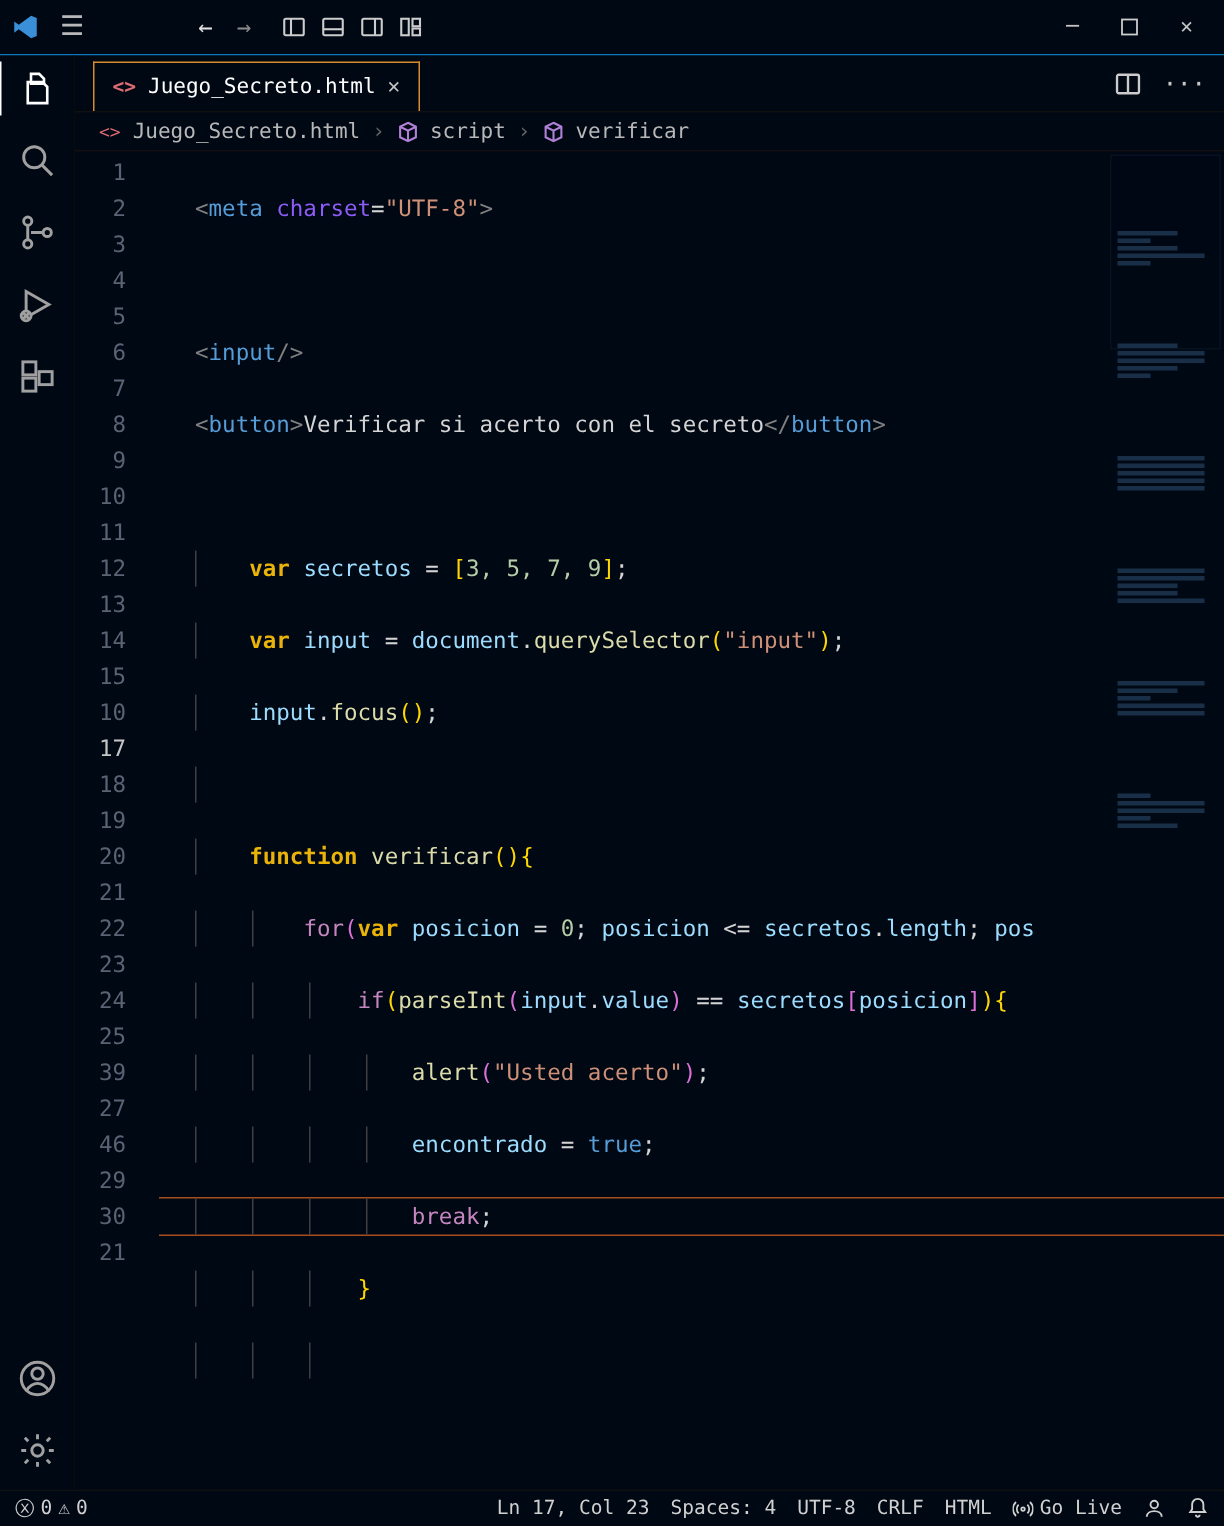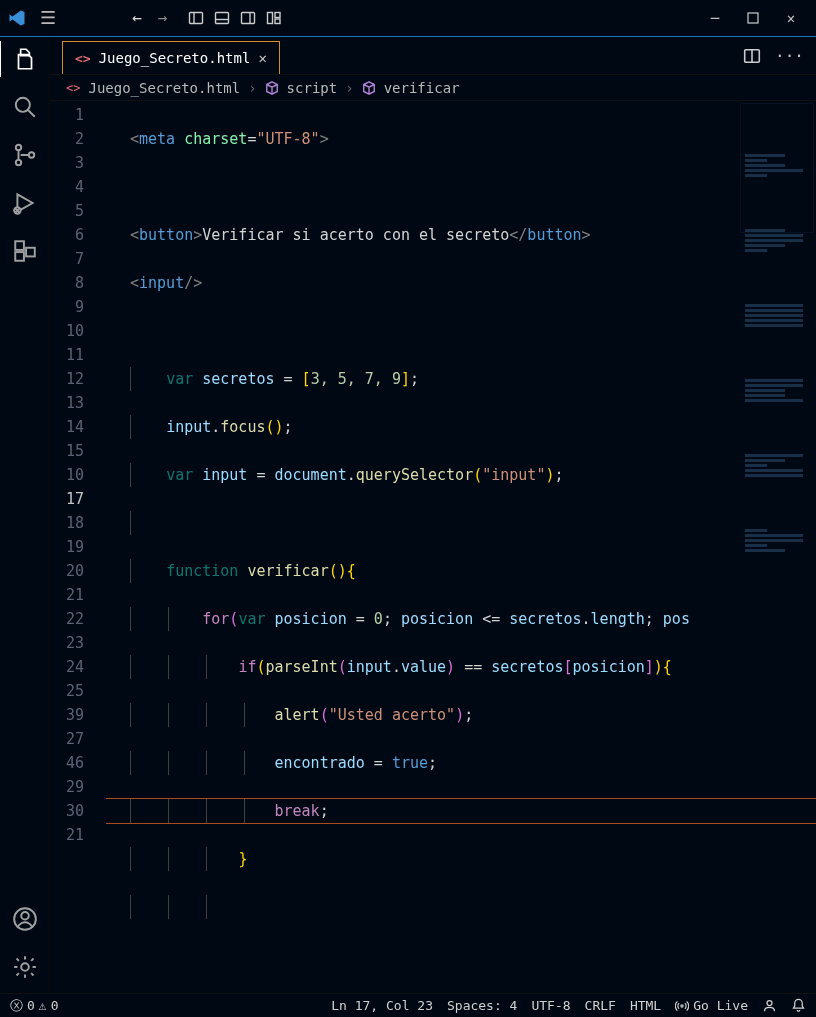--- a/index.html
+++ b/index.html
@@ -136,23 +136,23 @@
   .code .line .indent-guide{
     position:absolute; top:0; bottom:0; width:1px; background:#404040;
   }
   .hl-top, .hl-bot {
     position:absolute; left:0; right:0; height:1px; background:#a84e1e;
   }
 
   
   .t-tag   { color:#569cd6; }
   .t-punc  { color:#808080; }
-  .t-attr  { color:#86efac; }
+  .t-attr  { color:#8b5cf6; }
   .t-str   { color:#ce9178; }
-  .t-kw    { color:#0f766e; }
+  .t-kw    { color:#eab308;font-weight:bold; }
   .t-kw2   { color:#c586c0; }
   .t-var   { color:#9cdcfe; }
   .t-func  { color:#dcdcaa; }
   .t-num   { color:#b5cea8; }
   .t-op    { color:#d4d4d4; }
   .t-prop  { color:#9cdcfe; }
   .t-bool  { color:#569cd6; }
   .t-br-y  { color:#ffd602; }
   .t-br-p  { color:#da70d6; }
   .t-txt   { color:#d4d4d4; }
@@ -359,26 +359,26 @@
           <div class="ln">27</div>
           <div class="ln">46</div>
           <div class="ln">29</div>
           <div class="ln">30</div>
         <div class="ln">21</div>
       </div>
 
       <div class="code">
 <div class="line"><span class="t-punc">&lt;</span><span class="t-tag">meta</span> <span class="t-attr">charset</span><span class="t-op">=</span><span class="t-str">"UTF-8"</span><span class="t-punc">&gt;</span></div>
 <div class="line"></div>
+<div class="line"><span class="t-punc">&lt;</span><span class="t-tag">input</span><span class="t-punc">/&gt;</span></div>
 <div class="line"><span class="t-punc">&lt;</span><span class="t-tag">button</span><span class="t-punc">&gt;</span><span class="t-txt">Verificar si acerto con el secreto</span><span class="t-punc">&lt;/</span><span class="t-tag">button</span><span class="t-punc">&gt;</span></div>
-<div class="line"><span class="t-punc">&lt;</span><span class="t-tag">input</span><span class="t-punc">/&gt;</span></div>
 <div class="line"></div>
 <div class="line"><span class="indent-guide" style="left:24px"></span>    <span class="t-kw">var</span> <span class="t-var">secretos</span> <span class="t-op">=</span> <span class="t-br-y">[</span><span class="t-num">3, 5, 7, 9</span><span class="t-br-y">]</span><span class="t-op">;</span></div>
+<div class="line"><span class="indent-guide" style="left:24px"></span>    <span class="t-kw">var</span> <span class="t-var">input</span> <span class="t-op">=</span> <span class="t-var">document</span><span class="t-op">.</span><span class="t-func">querySelector</span><span class="t-br-y">(</span><span class="t-str">"input"</span><span class="t-br-y">)</span><span class="t-op">;</span></div>
 <div class="line"><span class="indent-guide" style="left:24px"></span>    <span class="t-var">input</span><span class="t-op">.</span><span class="t-func">focus</span><span class="t-br-y">(</span><span class="t-br-y">)</span><span class="t-op">;</span></div>
-<div class="line"><span class="indent-guide" style="left:24px"></span>    <span class="t-kw">var</span> <span class="t-var">input</span> <span class="t-op">=</span> <span class="t-var">document</span><span class="t-op">.</span><span class="t-func">querySelector</span><span class="t-br-y">(</span><span class="t-str">"input"</span><span class="t-br-y">)</span><span class="t-op">;</span></div>
 <div class="line"><span class="indent-guide" style="left:24px"></span></div>
 <div class="line"><span class="indent-guide" style="left:24px"></span>    <span class="t-kw">function</span> <span class="t-func">verificar</span><span class="t-br-y">(</span><span class="t-br-y">)</span><span class="t-br-y">{</span></div>
 <div class="line"><span class="indent-guide" style="left:24px"></span><span class="indent-guide" style="left:62px"></span>        <span class="t-kw2">for</span><span class="t-br-p">(</span><span class="t-kw">var</span> <span class="t-var">posicion</span> <span class="t-op">=</span> <span class="t-num">0</span><span class="t-op">;</span> <span class="t-var">posicion</span> <span class="t-op">&lt;=</span> <span class="t-var">secretos</span><span class="t-op">.</span><span class="t-prop">length</span><span class="t-op">;</span> <span class="t-var">pos</span></div>
 <div class="line"><span class="indent-guide" style="left:24px"></span><span class="indent-guide" style="left:62px"></span><span class="indent-guide" style="left:100px"></span>            <span class="t-kw2">if</span><span class="t-br-y">(</span><span class="t-func">parseInt</span><span class="t-br-p">(</span><span class="t-var">input</span><span class="t-op">.</span><span class="t-prop">value</span><span class="t-br-p">)</span> <span class="t-op">==</span> <span class="t-var">secretos</span><span class="t-br-p">[</span><span class="t-var">posicion</span><span class="t-br-p">]</span><span class="t-br-y">)</span><span class="t-br-y">{</span></div>
 <div class="line"><span class="indent-guide" style="left:24px"></span><span class="indent-guide" style="left:62px"></span><span class="indent-guide" style="left:100px"></span><span class="indent-guide" style="left:138px"></span>                <span class="t-func">alert</span><span class="t-br-p">(</span><span class="t-str">"Usted acerto"</span><span class="t-br-p">)</span><span class="t-op">;</span></div>
 <div class="line"><span class="indent-guide" style="left:24px"></span><span class="indent-guide" style="left:62px"></span><span class="indent-guide" style="left:100px"></span><span class="indent-guide" style="left:138px"></span>                <span class="t-var">encontrado</span> <span class="t-op">=</span> <span class="t-bool">true</span><span class="t-op">;</span></div>
 <div class="line"><span class="hl-top" style="top:-1px"></span><span class="hl-bot" style="bottom:-1px"></span><span class="indent-guide" style="left:24px"></span><span class="indent-guide" style="left:62px"></span><span class="indent-guide" style="left:100px"></span><span class="indent-guide" style="left:138px"></span>                <span class="t-kw2">break</span><span class="t-op">;</span></div>
 <div class="line"><span class="indent-guide" style="left:24px"></span><span class="indent-guide" style="left:62px"></span><span class="indent-guide" style="left:100px"></span>            <span class="t-br-y">}</span></div>
 <div class="line"><span class="indent-guide" style="left:24px"></span><span class="indent-guide" style="left:62px"></span><span class="indent-guide" style="left:100px"></span>            </div>
 

